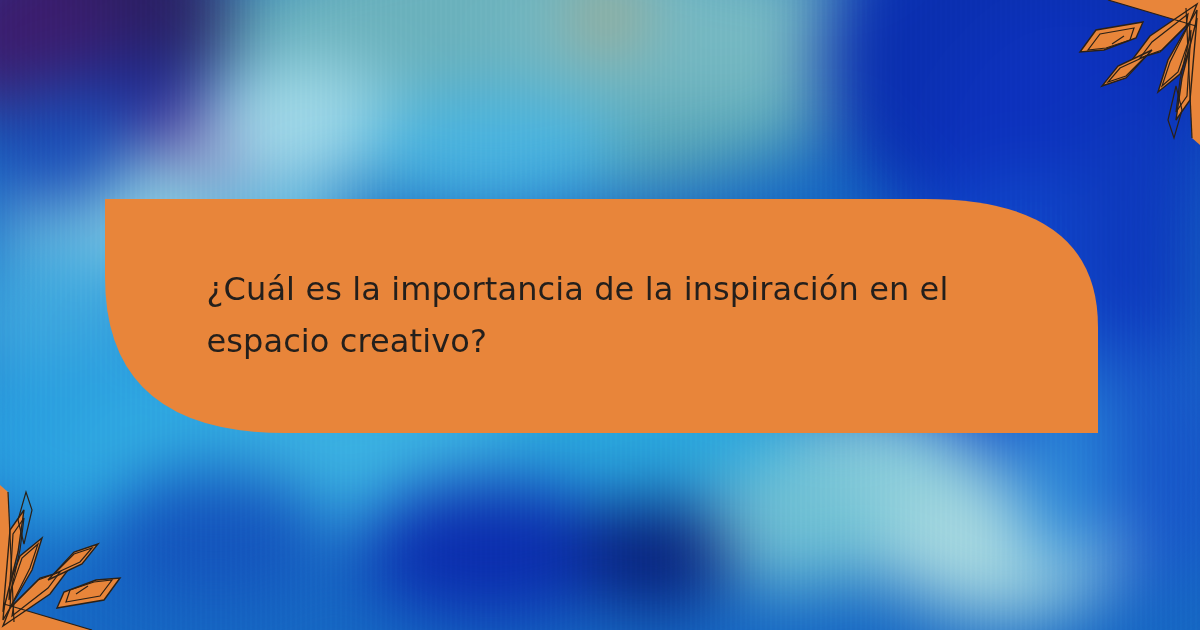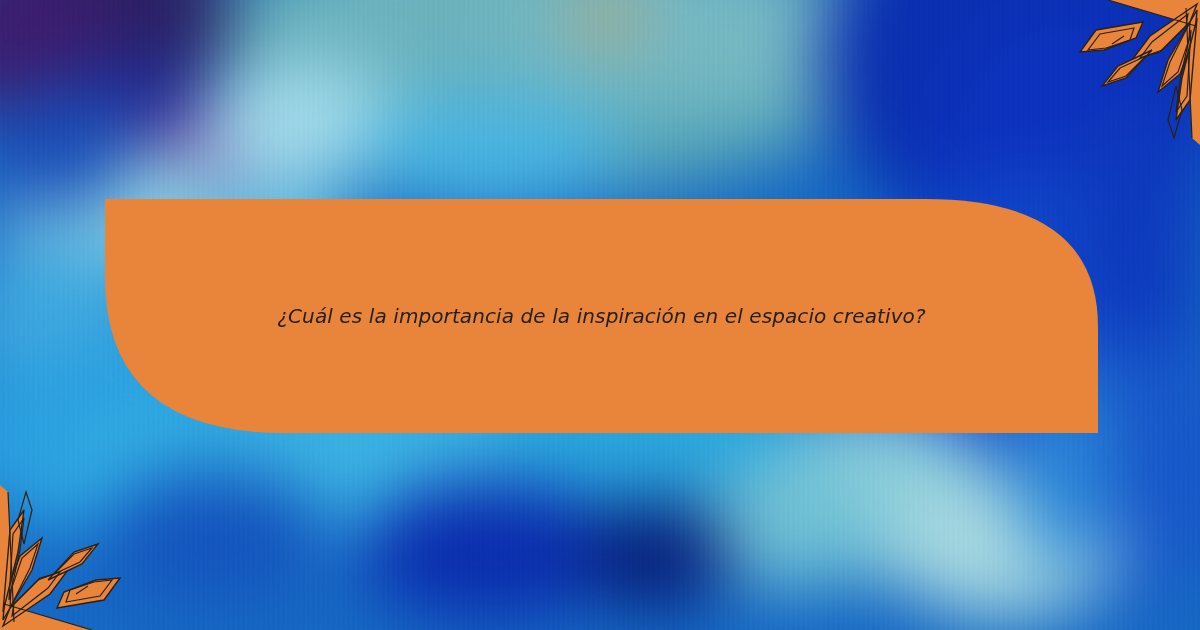--- a/index.html
+++ b/index.html
@@ -110,28 +110,27 @@
     top:199px;
     width:993px;
     height:234px;
     display:flex;
     align-items:center;
     justify-content:center;
     padding:0 90px;
   }
   .quote {
     font-family:"DejaVu Sans", sans-serif;
-    font-size:20px;
+    font-size:32px;
     font-weight:400;
     line-height:1.62;
     color:#231f1c;
     text-align:left;
     letter-spacing:.1px;
     max-width:790px;
-    font-style:italic;
   }
 </style>
 </head>
 <body>
 
 <div id="stage">
 
   <div class="bg-base"></div>
   <div class="bg-blobs">
     <span class="blob b1"></span>

